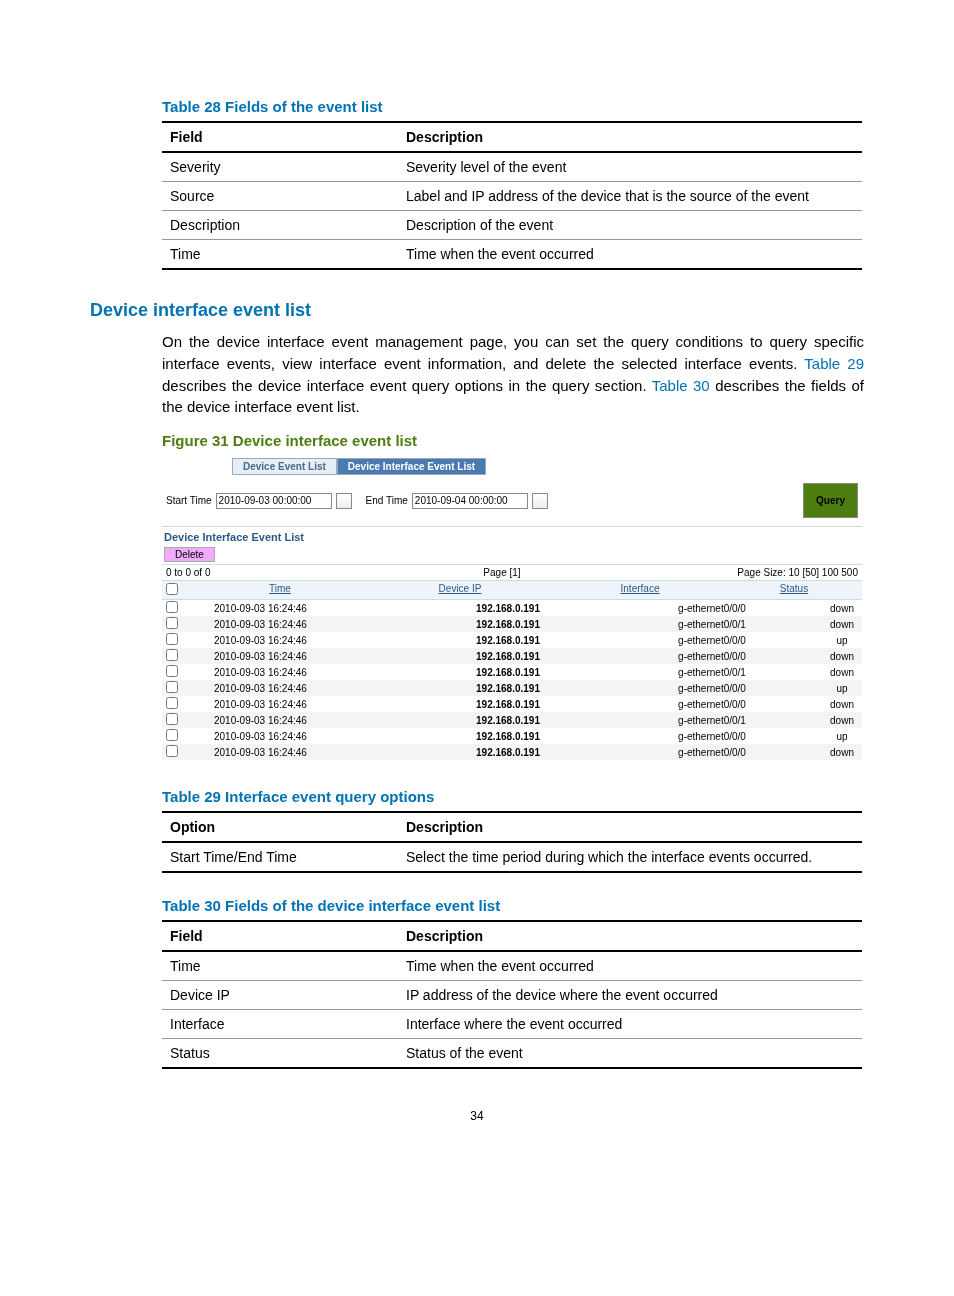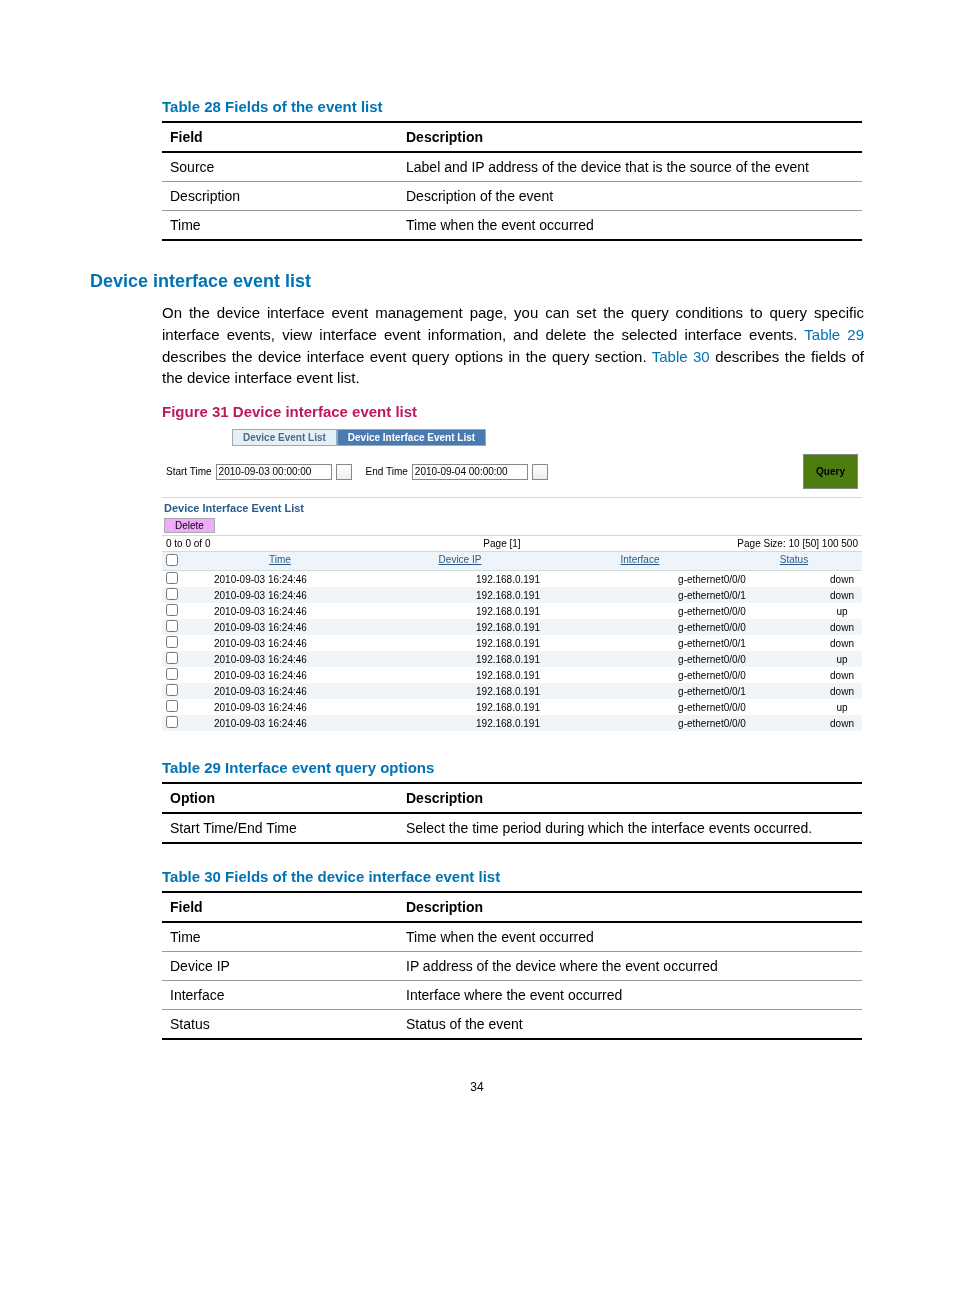--- a/index.html
+++ b/index.html
@@ -37,21 +37,21 @@
     width: 700px;
     margin-left: 72px;
     font-size: 14px;
   }
   table.doc-table thead tr { border-top: 2px solid #000; border-bottom: 2px solid #000; }
   table.doc-table th { text-align: left; font-weight: bold; padding: 6px 8px; }
   table.doc-table td { padding: 6px 8px; border-bottom: 1px solid #999; }
   table.doc-table tbody tr:last-child td { border-bottom: 2px solid #000; }
   .col1 { width: 220px; }
   .figure-caption {
-    color: #be185d;
+    color: #4d7c0f;
     font-weight: bold;
     font-size: 15px;
     margin: 14px 0 6px 72px;
   }
   
   .screenshot {
     width: 700px;
     margin-left: 72px;
     border: none;
     font-family: Tahoma, Arial, sans-serif;
@@ -150,21 +150,21 @@
   .grid-row {
     display: flex;
     padding: 1px 4px;
     font-size: 10px;
     align-items: center;
     gap: 24px;
   }
   .grid-row.alt { background: #f2f5f8; }
   .gr-chk { flex: 0 0 24px; }
   .gr-time { flex: 0 0 180px; }
-  .gr-ip   { flex: 0 0 180px; text-align: center; }
+  .gr-ip   { flex: 0 0 180px; text-align: center; font-weight: bold; }
   .gr-if   { flex: 0 0 180px; text-align: center; }
   .gr-st   { flex: 1; text-align: center; }
   input[type="checkbox"].tiny { width: 12px; height: 12px; margin: 0; }
   .pagenum {
     text-align: center;
     font-size: 12px;
     margin-top: 40px;
   }
 </style>
 </head>
@@ -174,20 +174,24 @@
 
   <div class="table-caption">Table 28 Fields of the event list</div>
   <table class="doc-table">
     <thead>
       <tr>
         <th class="col1">Field</th>
         <th>Description</th>
       </tr>
     </thead>
     <tbody>
+      <tr>
+          <td>Severity</td>
+          <td>Severity level of the event</td>
+        </tr>
       <tr>
           <td>Source</td>
           <td>Label and IP address of the device that is the source of the event</td>
         </tr>
       <tr>
           <td>Description</td>
           <td>Description of the event</td>
         </tr>
       <tr>
           <td>Time</td>

